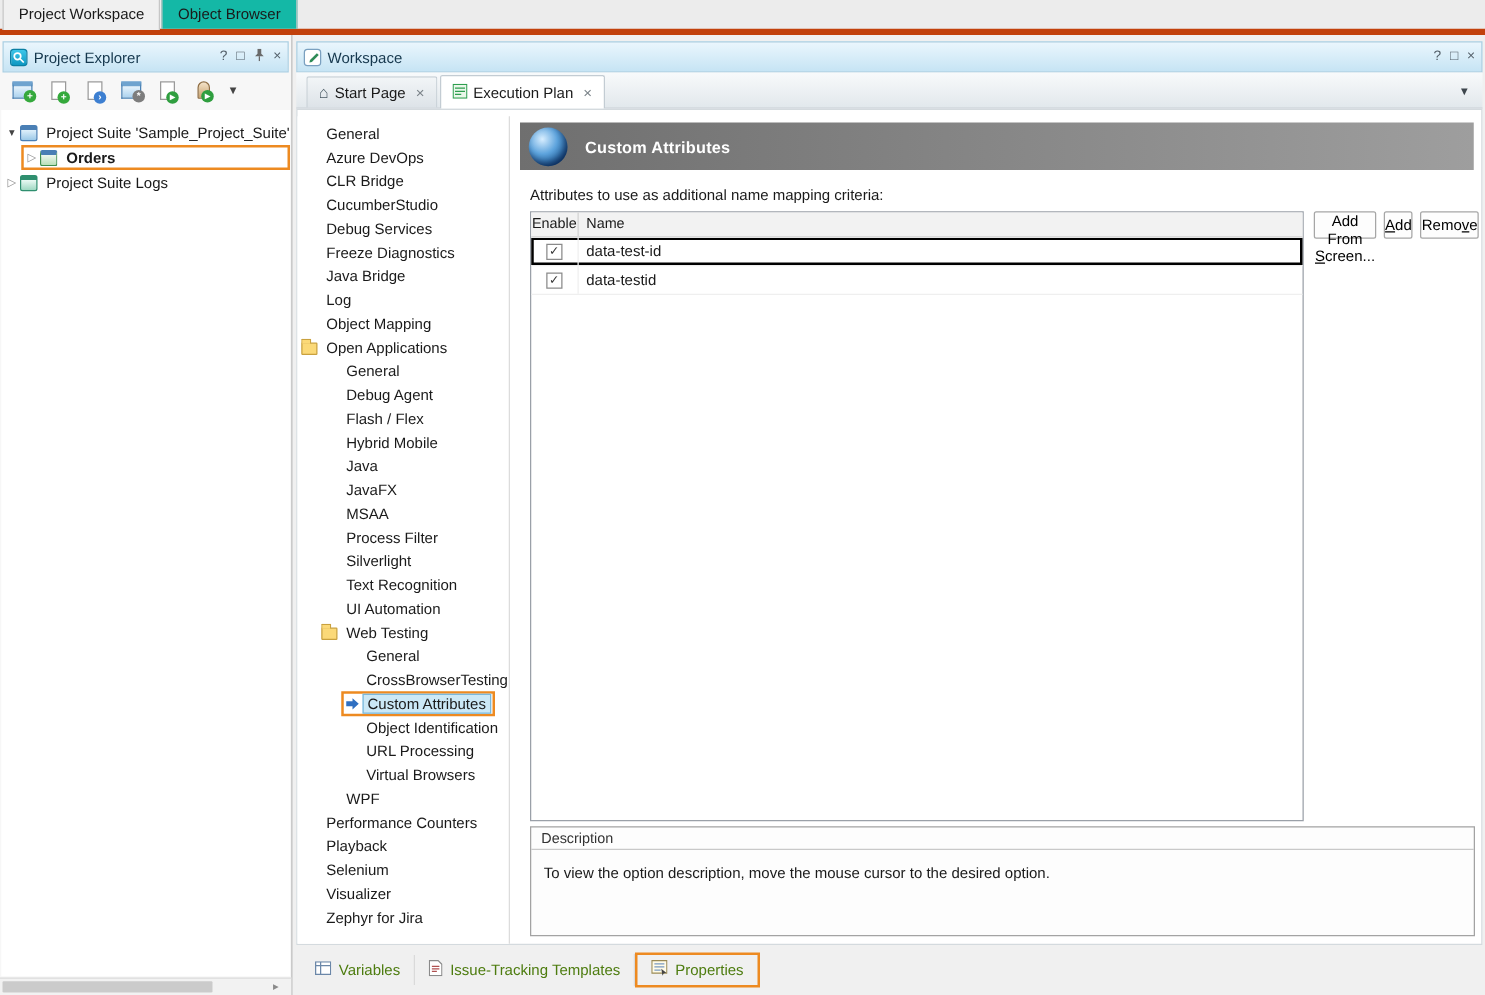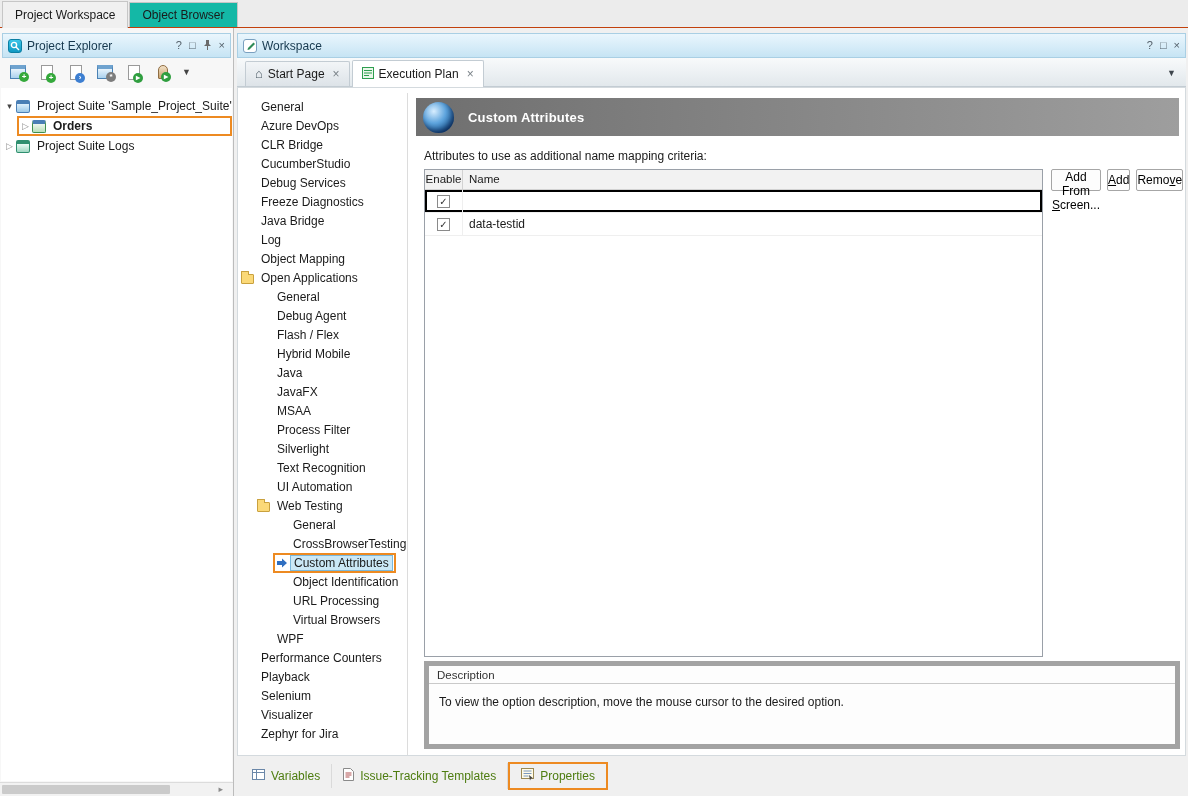--- a/index.html
+++ b/index.html
@@ -1,20 +1,20 @@
 <!DOCTYPE html>
 <html style="--accent: #ED8A21; --sel-blue: #CBE8F6; --banner-dark: #6F6F6F; --banner-light: #9E9E9E; --hdr-top: #EAF6FD; --hdr-bot: #C6E4F4;"><head>
 <meta charset="utf-8">
 <style>
   *{margin:0;padding:0;box-sizing:border-box}
   html,body{width:1188px;height:796px}
   body{font-family:"Liberation Sans",sans-serif;font-size:12px;color:#1a1a1a;background:#f0f0f0;position:relative;overflow:hidden}
 
   
-  #top-bar{position:absolute;left:0;top:0;right:0;height:28px;background:#ececec;border-bottom:1px solid #c2410c;display:flex;align-items:flex-end;padding-left:2px}
+  #top-bar{position:absolute;left:0;top:0;right:0;height:28px;background:#ececec;border-bottom:5px solid #c2410c;display:flex;align-items:flex-end;padding-left:2px}
   .main-tab{height:25px;line-height:24px;padding:0 12px;border:1px solid #c6c6c6;border-bottom:none;background:#14b8a6;margin-right:1px;cursor:default}
   .main-tab.active{background:#f0f0f0;height:27px;line-height:26px;margin-bottom:-1px}
 
   
   #left-panel{position:absolute;left:0;top:28px;width:234px;bottom:0;background:#f7f7f7;border-right:1px solid #bcbcbc}
   .panel-header{position:absolute;left:2px;right:2px;top:5px;height:25px;border:1px solid #a9cfe4;background:linear-gradient(var(--hdr-top,#eaf6fd),var(--hdr-bot,#c6e4f4));display:flex;align-items:center;gap:5px;padding:0 5px;color:#16384e}
   .ph-title{white-space:nowrap}
   .ph-btns{margin-left:auto;display:flex;gap:7px;align-items:center;color:#54606a;font-size:11px}
   .ph-btn{cursor:default;line-height:11px}
   .hdr-ico{width:14px;height:14px;border-radius:3px;display:flex;align-items:center;justify-content:center;flex:none}
@@ -79,21 +79,21 @@
   .lv-h1{width:38px;border-right:1px solid #d2d2d2;text-align:center;line-height:19px;font-size:11.5px}
   .lv-h2{flex:1;padding-left:6px;line-height:19px;font-size:11.5px}
   .lv-row{display:flex;height:23px;align-items:stretch;border-bottom:1px solid #efefef}
   .lv-row.selected{box-shadow:inset 0 0 0 2px #000}
   .lv-c1{width:38px;border-right:1px solid #efefef;display:flex;justify-content:center;align-items:center}
   .lv-c2{flex:1;padding-left:6px;display:flex;align-items:center}
   .checkbox{width:13px;height:13px;border:1px solid #8a8a8a;background:#fff;font-size:10px;line-height:11px;text-align:center;color:#333}
   #btn-col{width:128px;display:flex;flex-direction:row;gap:6px}
   .act-btn{height:22px;border:1px solid #a6a6a6;background:#fdfdfd;font-family:"Liberation Sans",sans-serif;font-size:12px;border-radius:2px;cursor:default}
   .act-btn .mn{text-decoration:underline}
-  #desc-box{margin:4px 0 0 8px;height:88px;border:5px solid #a3a3a3;background:#fdfdfd;width:756px}
+  #desc-box{margin:4px 0 0 8px;height:88px;border:1px solid #a3a3a3;background:#fdfdfd;width:756px}
   #desc-title{height:18px;line-height:18px;padding-left:8px;border-bottom:1px solid #c9c9c9;font-size:11.5px;color:#333}
   #desc-text{padding:11px 10px}
 
   #bottom-bar{position:absolute;left:0;right:0;bottom:0;height:40px;background:#f0f0f0;display:flex;align-items:center;padding-left:6px}
   .bottom-tab{display:flex;align-items:center;gap:6px;padding:5px 11px;border-right:1px solid #dadada;color:#4d7c0f;cursor:default}
   .bottom-tab.hl{border:2px solid var(--accent,#ed8a21);padding:4px 11px}
 </style>
 </head>
 <body>
 
@@ -400,20 +400,21 @@
         <div id="listview">
           <div id="lv-header">
             <span class="lv-h1">Enable</span>
             <span class="lv-h2">Name</span>
           </div>
           <div id="lv-rows">
               <div class="lv-row selected">
                 <span class="lv-c1">
                   <span class="checkbox">✓</span>
                 </span>
+                <span class="lv-c2">data-test-id</span>
               </div>
               <div class="lv-row">
                 <span class="lv-c1">
                   <span class="checkbox">✓</span>
                 </span>
                 <span class="lv-c2">data-testid</span>
               </div>
             </div>
         </div>
         <div id="btn-col">

